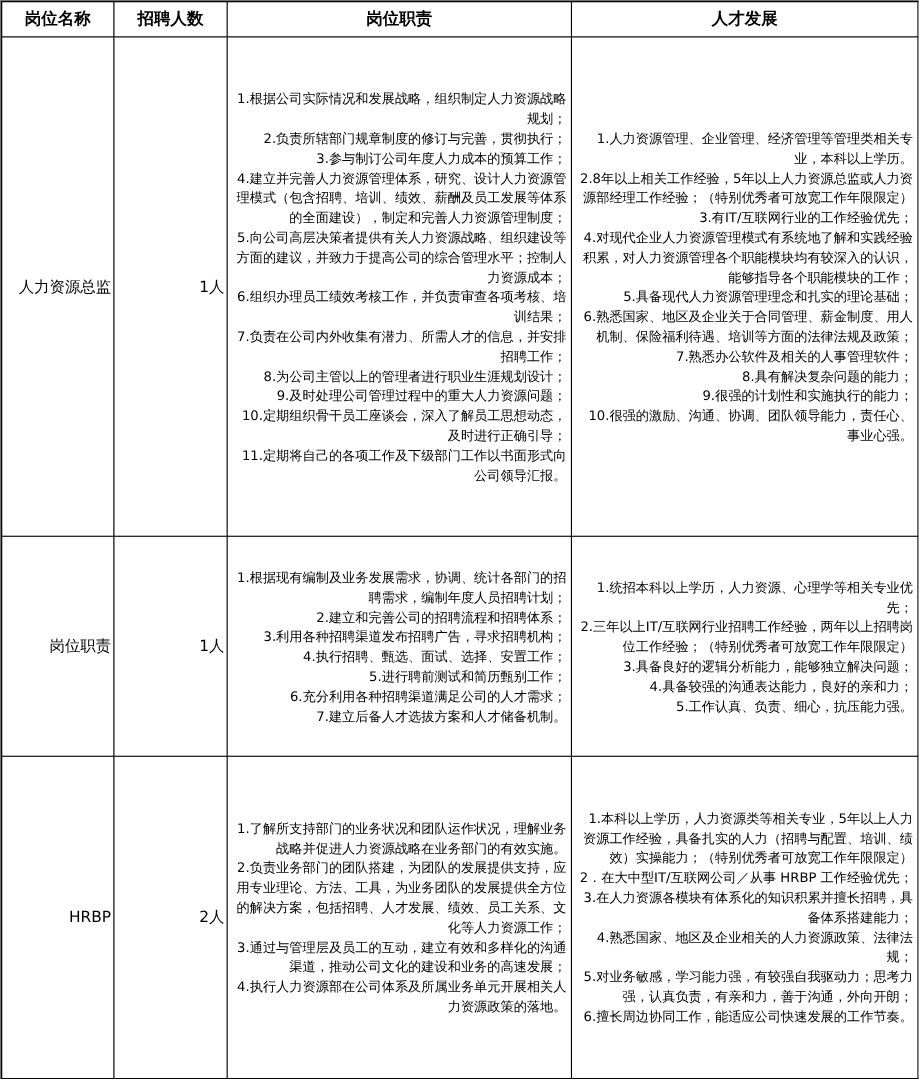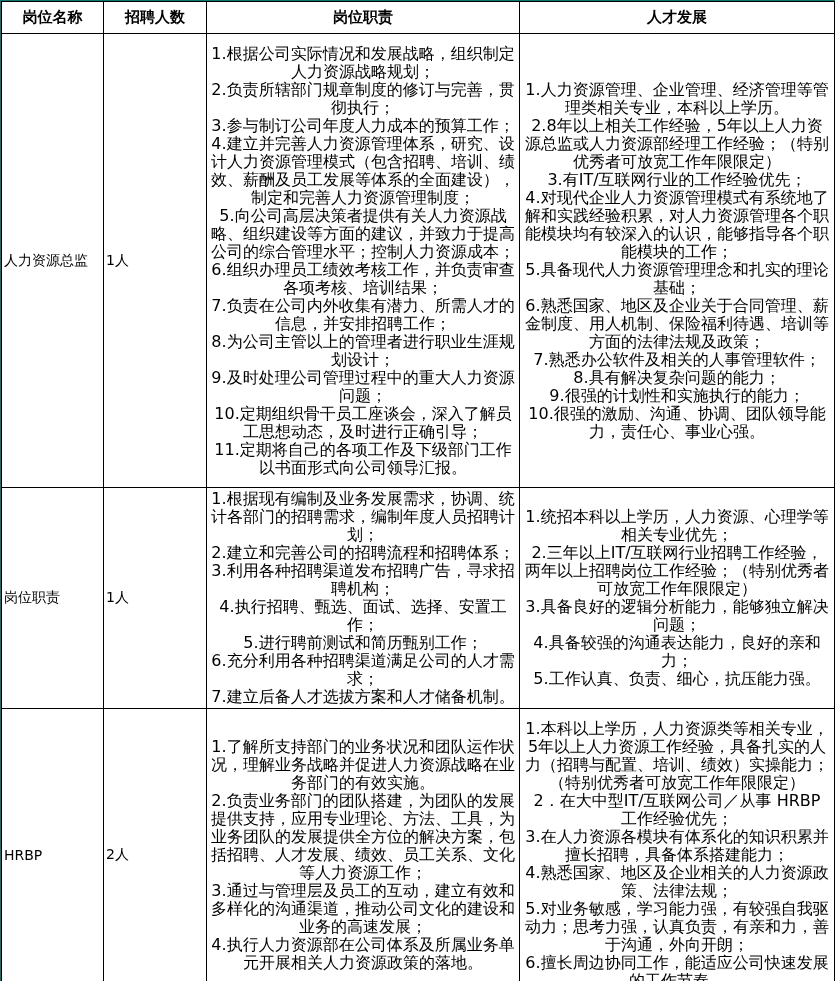--- a/index.html
+++ b/index.html
@@ -5,21 +5,21 @@
   html, body {
     margin: 0;
     padding: 0;
     background: #ffffff;
     font-family: "DejaVu Sans", sans-serif;
     color: #000000;
   }
   .page {
     width: 835px;
     height: 981px;
-    background: #0f766e;
+    background: #737373;
     box-sizing: border-box;
     padding-top: 1px;
   }
   table.job-table {
     border-collapse: collapse;
     table-layout: fixed;
     width: 833px;
     margin: 0 1px;
   }
   table.job-table col.c1 { width: 102px; }
@@ -34,27 +34,27 @@
     background: #ffffff;
   }
   table.job-table th {
     font-size: 15px;
     font-weight: bold;
     text-align: center;
     height: 32px;
     padding: 2px;
   }
   td.cell-center {
-    text-align: left;
+    text-align: right;
     font-size: 14px;
     padding: 2px;
   }
   td.cell-text {
-    text-align: center;
-    font-size: 16px;
+    text-align: right;
+    font-size: 12px;
     line-height: 18px;
     padding: 2px 4px;
     white-space: pre-wrap;
     word-break: break-all;
   }
   tr.row-1 { height: 454px; }
   tr.row-2 { height: 200px; }
   tr.row-3 { height: 293px; }
 </style>
 </head>

